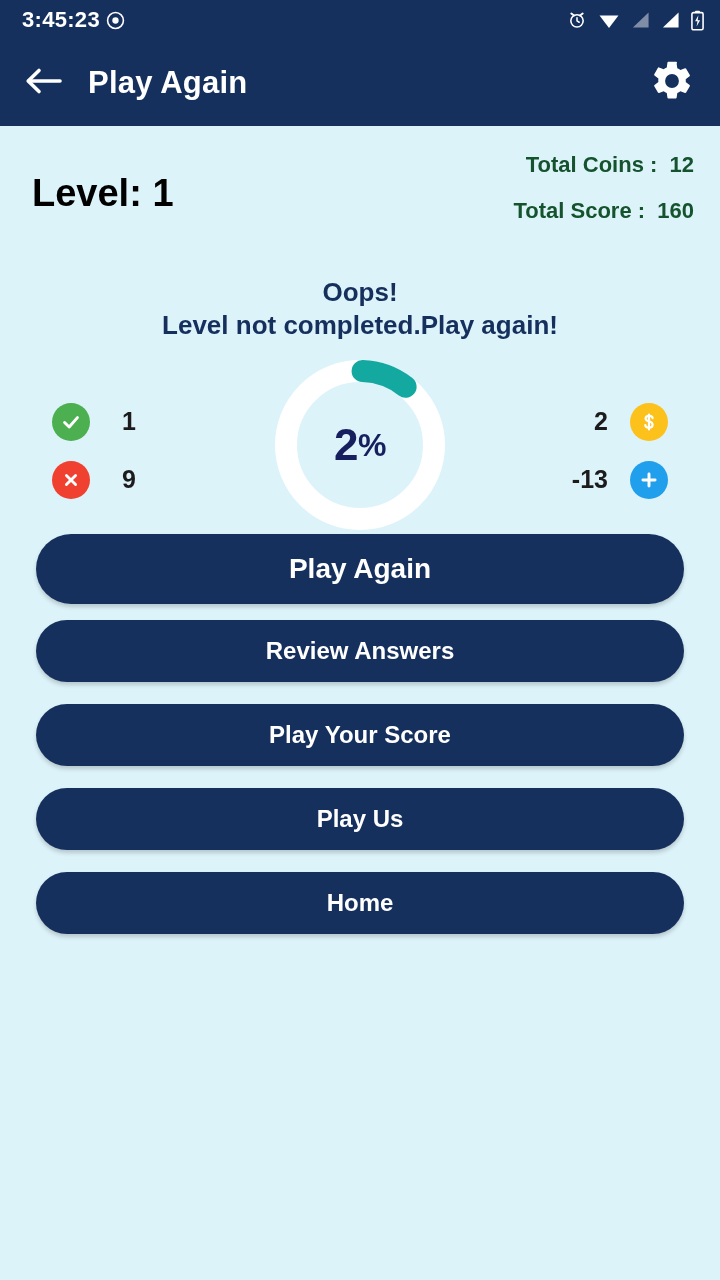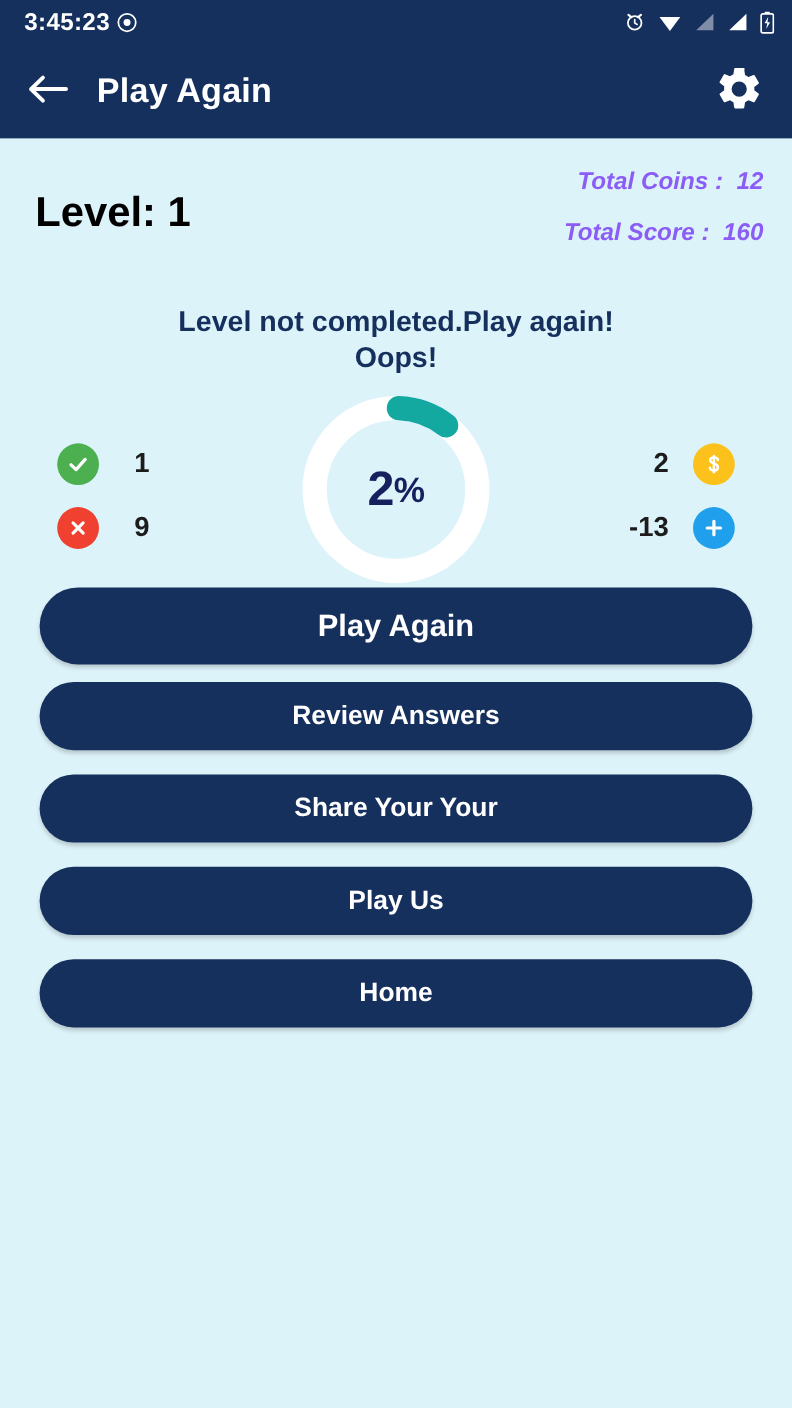--- a/index.html
+++ b/index.html
@@ -99,24 +99,23 @@
     color: #000000;
     margin-top: 24px;
   }
   .totals {
     text-align: right;
     padding-top: 4px;
   }
   .total-line {
     font-size: 22px;
     font-weight: bold;
-    color: #8b5cf6;
+    color: #14532d;
     margin-bottom: 20px;
     white-space: pre;
-    font-style: italic;
   }
 
   
   .message {
     text-align: center;
     margin-top: 32px;
     line-height: 1.26;
   }
   .msg-line {
     font-size: 26px;
@@ -295,22 +294,22 @@
 
   <div class="top-row">
     <div class="level-label">Level: 1</div>
     <div class="totals">
       <div class="total-line">Total Coins :  12</div>
       <div class="total-line">Total Score :  160</div>
     </div>
   </div>
 
   <div class="message">
+    <span class="msg-line">Oops!</span>
     <span class="msg-line">Level not completed.Play again!</span>
-    <span class="msg-line">Oops!</span>
   </div>
 
   <div class="stats-area">
 
     <div class="stat-col left">
       <div class="stat-row">
         <span class="stat-badge badge-correct">
           <svg width="22" height="22" viewBox="0 0 24 24">
             <path d="M5 12.6 L10 17.4 L19 7.2" stroke="#ffffff" stroke-width="3.2" fill="none" stroke-linecap="round" stroke-linejoin="round"></path>
           </svg>
@@ -356,18 +355,18 @@
           </svg>
         </span>
       </div>
     </div>
 
   </div>
 
   <div class="buttons">
     <button class="btn btn-primary">Play Again</button>
     <button class="btn btn-secondary">Review Answers</button>
-    <button class="btn btn-secondary">Share Your Your</button>
+    <button class="btn btn-secondary">Play Your Score</button>
     <button class="btn btn-secondary">Play Us</button>
     <button class="btn btn-secondary">Home</button>
   </div>
 
 </div>
 
 </body></html>

